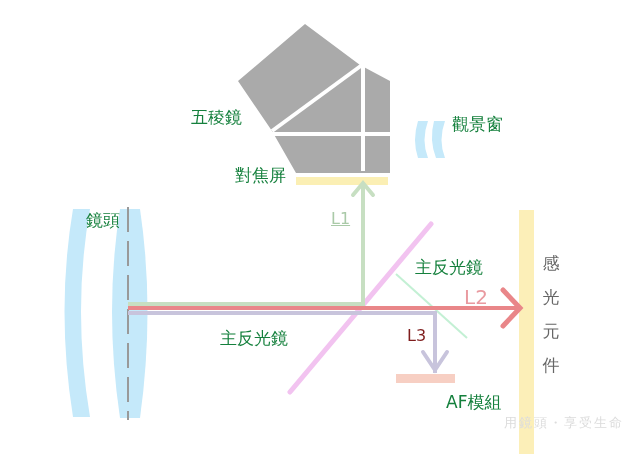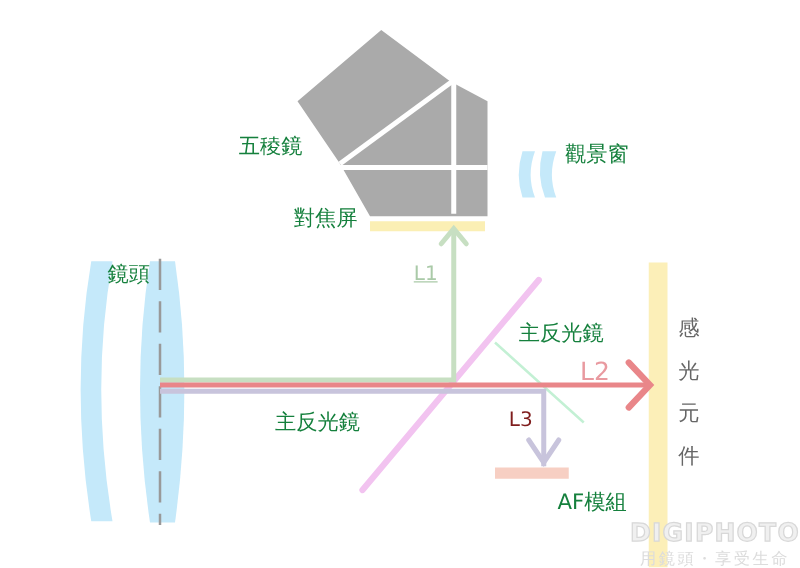--- a/index.html
+++ b/index.html
@@ -74,15 +74,14 @@
 <div class="lbl" style="left:406px;top:394px;margin-left:40px;">AF模組</div>
 
 <div class="lbl vert" style="left:542px;top:246px;">
   <div>感</div>
   <div>光</div>
   <div>元</div>
   <div>件</div>
 </div>
 
 <div class="wm">
-  <div class="a">DIGIPHOTO</div>
   <div class="b">用鏡頭・享受生命</div>
 </div>
 
 </body></html>

